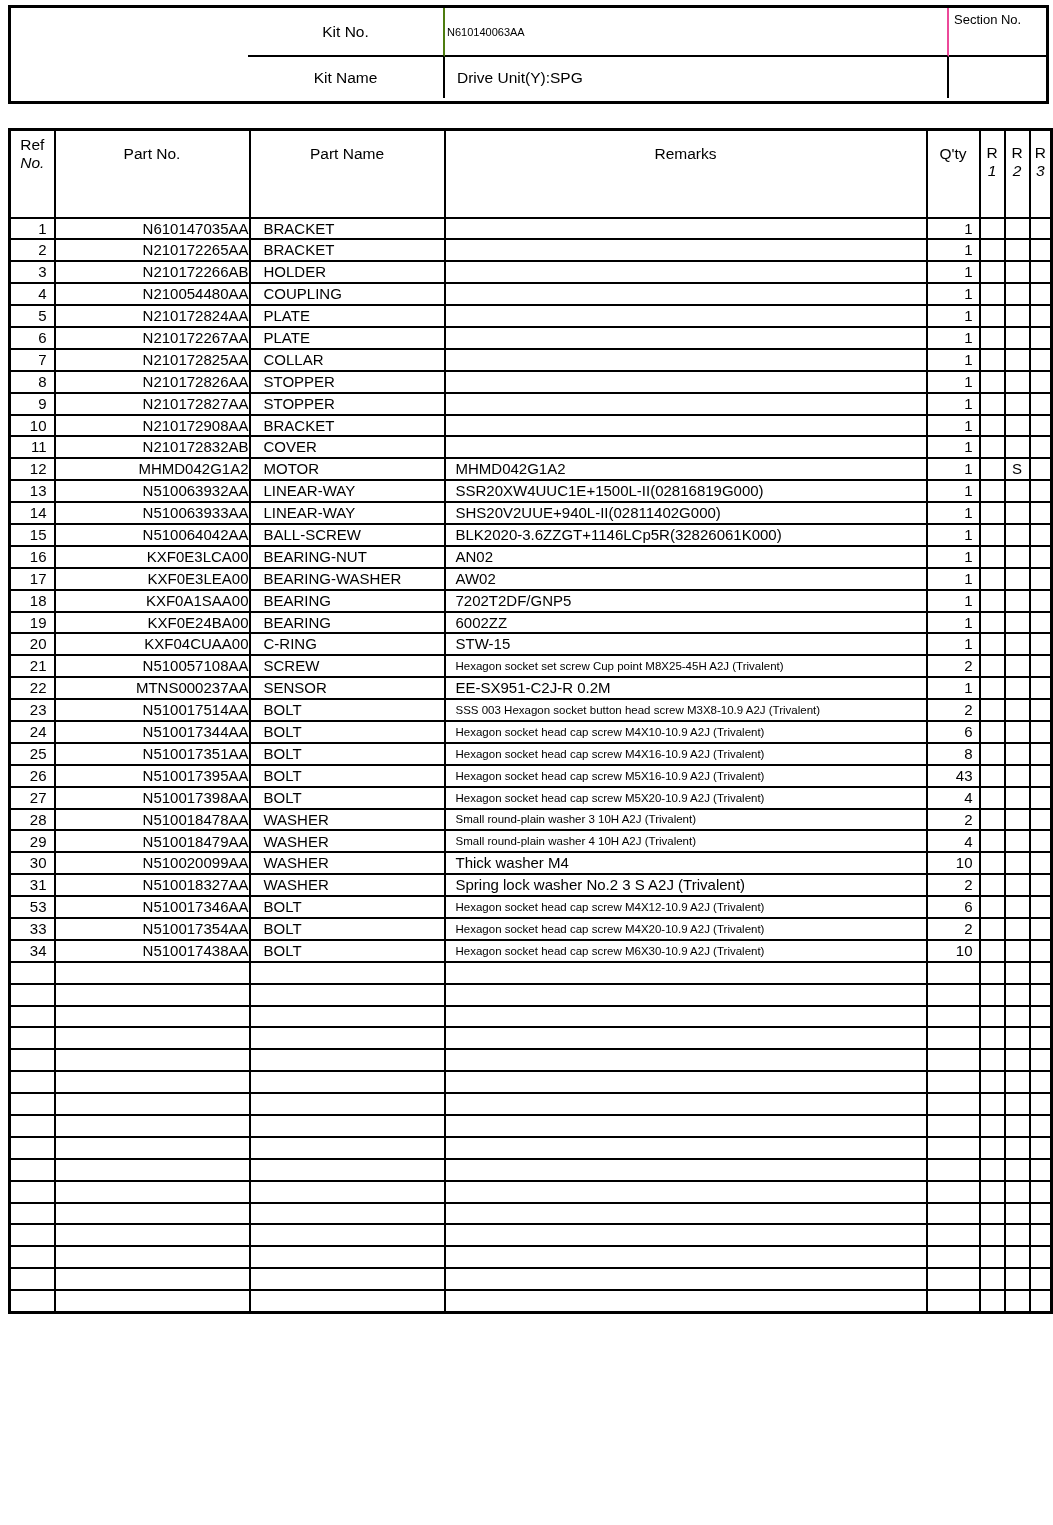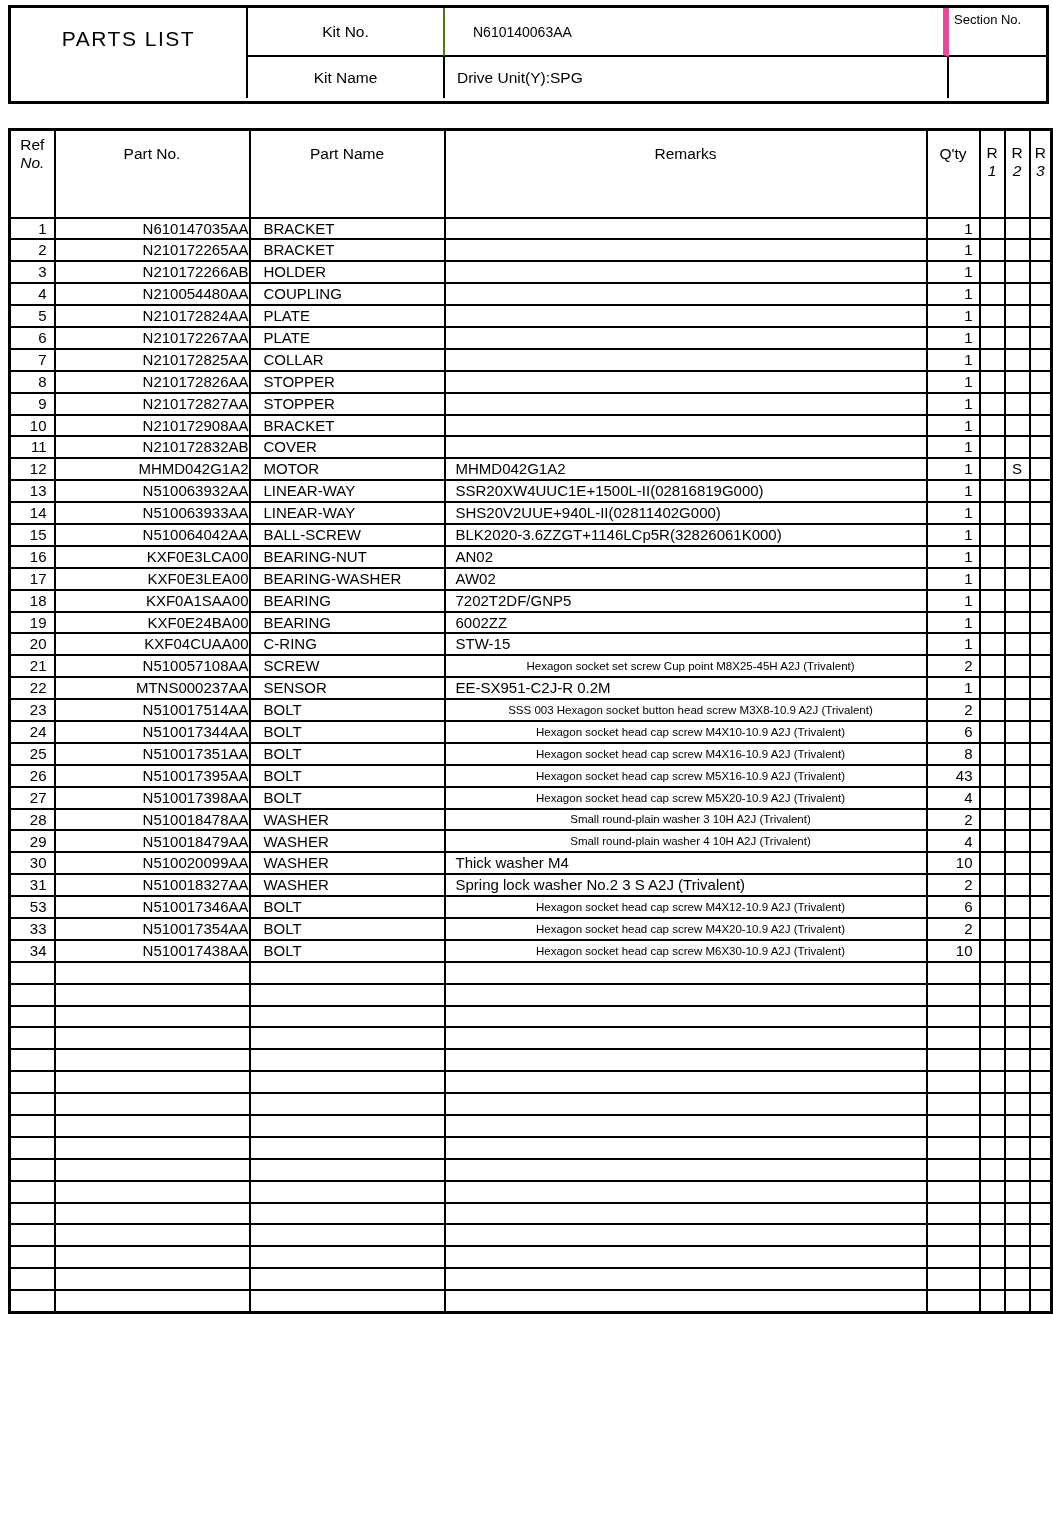--- a/index.html
+++ b/index.html
@@ -30,23 +30,23 @@
     font-size: 21px; letter-spacing: 1.5px;
   }
   .cell-kitno-label {
     grid-column: 2; grid-row: 1;
     border-right: 2px solid #4d7c0f; border-bottom: 2px solid #000;
     display: flex; align-items: center; justify-content: center;
     font-size: 15.5px;
   }
   .cell-kitno-value {
     grid-column: 3; grid-row: 1;
-    border-right: 6px solid #ec4899; border-bottom: 2px solid #000;
+    border-right: 2px solid #ec4899; border-bottom: 2px solid #000;
     display: flex; align-items: center;
-    padding-left: 28px; font-size: 14px;
+    padding-left: 2px; font-size: 11px;
   }
   .cell-section {
     grid-column: 4; grid-row: 1;
     border-bottom: 2px solid #000;
     padding: 4px 6px 0 5px;
     font-size: 13px; white-space: nowrap;
   }
   .cell-kitname-label {
     grid-column: 2; grid-row: 2;
     border-right: 2px solid #000;
@@ -82,36 +82,35 @@
   th.h-qty   { padding-top: 15px; font-size: 14.5px; }
   th.h-r     { padding-top: 14px; font-size: 13.5px; }
   th .l2 { display: block; margin-top: 2px; font-style: italic; }
 
   table.parts tbody tr { height: 21.9px; }
   table.parts td { font-size: 15px; vertical-align: middle; }
   td.col-ref       { text-align: right; padding-right: 7px; }
   td.col-part_no   { text-align: right;  padding-left: 8px; }
   td.col-part_name { text-align: left;  padding-left: 13px; }
   td.col-remarks   { text-align: left;  padding-left: 10px; }
-  td.col-remarks.small { font-size: 11.5px; text-align: center; }
+  td.col-remarks.small { font-size: 11.5px; }
   td.col-qty       { text-align: right; padding-right: 6px; }
   td.col-r1, td.col-r2, td.col-r3 { text-align: center; padding: 0; }
 
   
   .page-footer {
     position: absolute; left: 440px; top: 1568px;
     width: 100px; text-align: center;
     font-size: 16px;
   }
 </style>
 </head>
 <body>
 
 <div class="kit-header">
-  <div class="cell-title">PARTS LIST</div>
   <div class="cell-kitno-label">Kit No.</div>
   <div class="cell-kitno-value">N610140063AA</div>
   <div class="cell-section">Section No.</div>
   <div class="cell-kitname-label">Kit Name</div>
   <div class="cell-kitname-value">Drive Unit(Y):SPG</div>
   <div class="cell-section-empty"></div>
 </div>
 
 <table class="parts">
   <colgroup>

